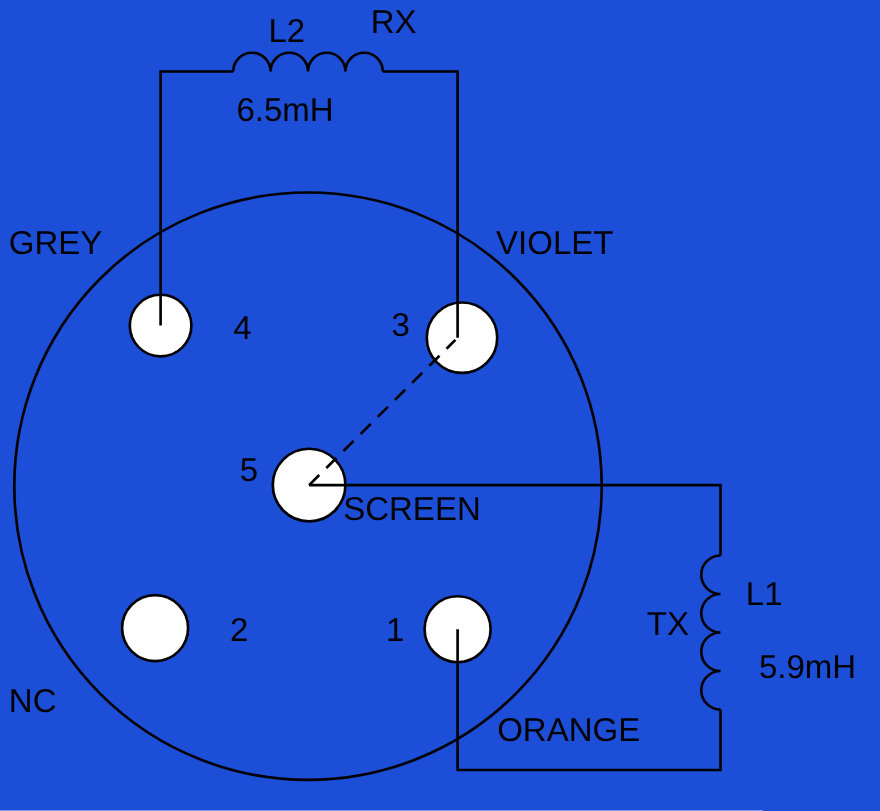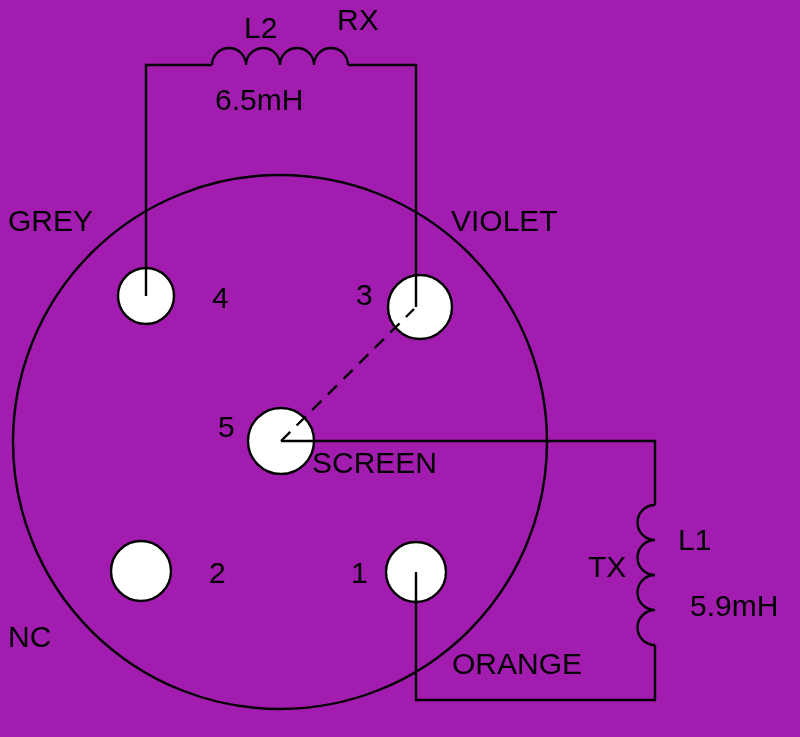--- a/index.html
+++ b/index.html
@@ -4,21 +4,21 @@
 <style>
   html, body {
     margin: 0;
     padding: 0;
     background: #ffffff;
   }
   .stage {
     position: relative;
     width: 800px;
     height: 737px;
-    background: #a21caf;
+    background: #1d4ed8;
     overflow: hidden;
   }
   svg {
     display: block;
     width: 800px;
     height: 737px;
   }
   .wire {
     fill: none;
     stroke: #000000;

